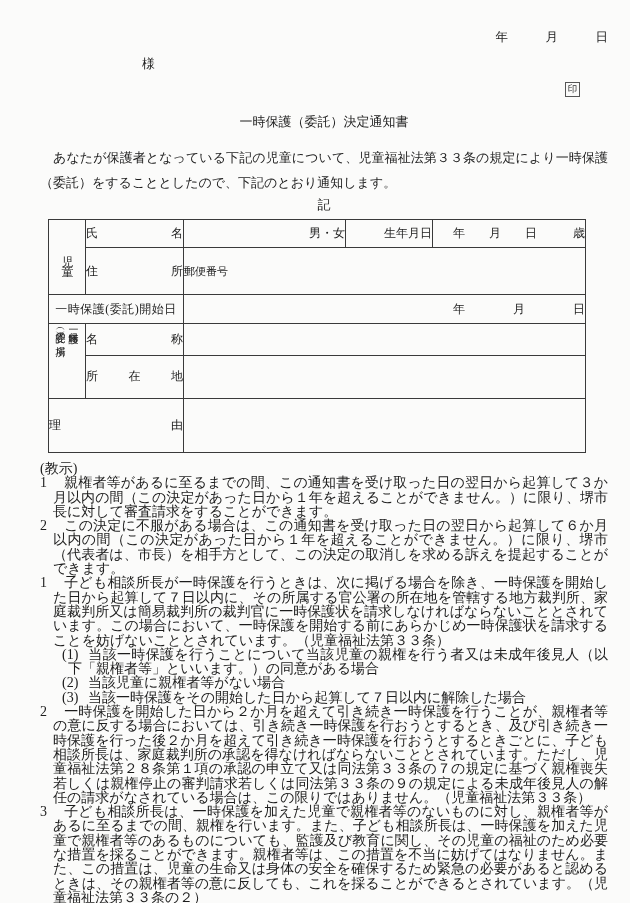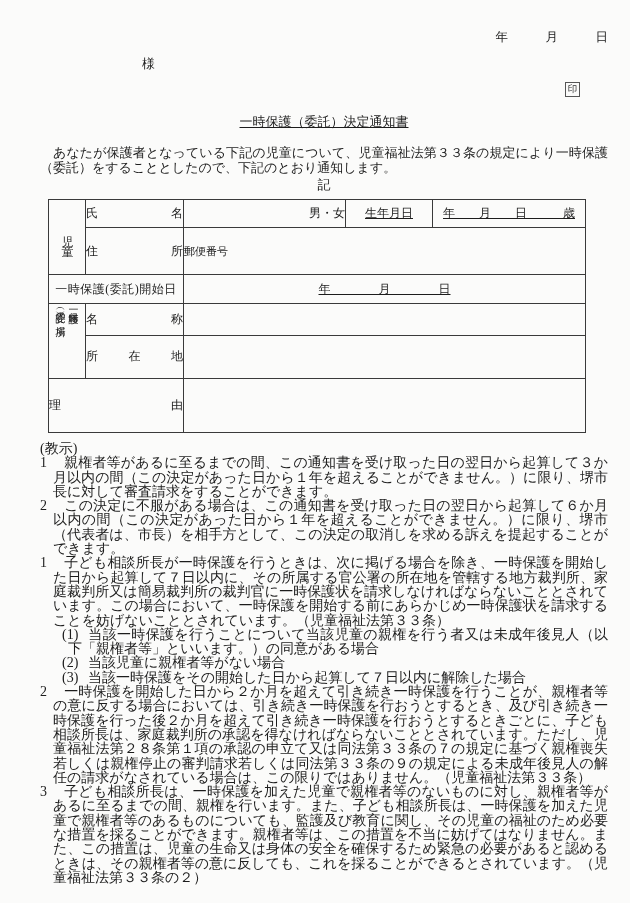--- a/index.html
+++ b/index.html
@@ -15,40 +15,40 @@
   .content{width:568px;}
   
   .form-number{font-size:12.5px;line-height:15px;}
   .date-line{font-size:12.5px;line-height:15px;text-align:right;margin-top:8px;}
   .addressee{font-size:13px;line-height:15px;margin-top:11px;padding-left:102px;}
   .seal-row{margin-top:11px;height:15px;display:flex;justify-content:flex-end;padding-right:28px;}
   .seal-box{
     display:inline-block;width:13px;height:13px;border:1px solid #555;
     font-size:9.5px;line-height:13px;text-align:center;color:#333;
   }
-  .doc-title{font-size:13px;line-height:16px;text-align:center;margin-top:17px;text-decoration:underline;}
-  .intro{font-size:13px;line-height:15px;margin-top:15px;text-align:justify;}
+  .doc-title{font-size:13px;line-height:16px;text-align:center;margin-top:17px;}
+  .intro{font-size:13px;line-height:25px;margin-top:15px;text-align:justify;}
   .record-marker{font-size:13px;line-height:19px;text-align:center;}
   
   table.main{
     border-collapse:collapse;table-layout:fixed;
     margin:5px 0 0 8px;width:537px;
     font-size:12px;
   }
   table.main td{
     border:1px solid #3a3a3a;
     padding:0;vertical-align:middle;
     overflow:hidden;
   }
   col.c1{width:37px;} col.c2{width:98px;} col.c3{width:162px;}
   col.c4{width:87px;} col.c5{width:153px;}
   tr.r1{height:28px;} tr.r2{height:47px;} tr.r3{height:29px;}
   tr.r4{height:31px;} tr.r5{height:42px;} tr.r6{height:54px;}
   td.jl{text-align:justify;text-align-last:justify;padding:0 10px;}
-  td.center{text-align:center;text-decoration:underline;}
+  td.center{text-align:right;}
   td.vcell{text-align:center;}
   .vtext{
     display:inline-block;writing-mode:vertical-rl;
     font-size:10px;line-height:13px;letter-spacing:0.5px;
     height:70px;text-align:left;
   }
   .vtext span{display:block;}
   .vchild{
     display:inline-block;writing-mode:vertical-rl;
     font-size:12px;letter-spacing:9px;

